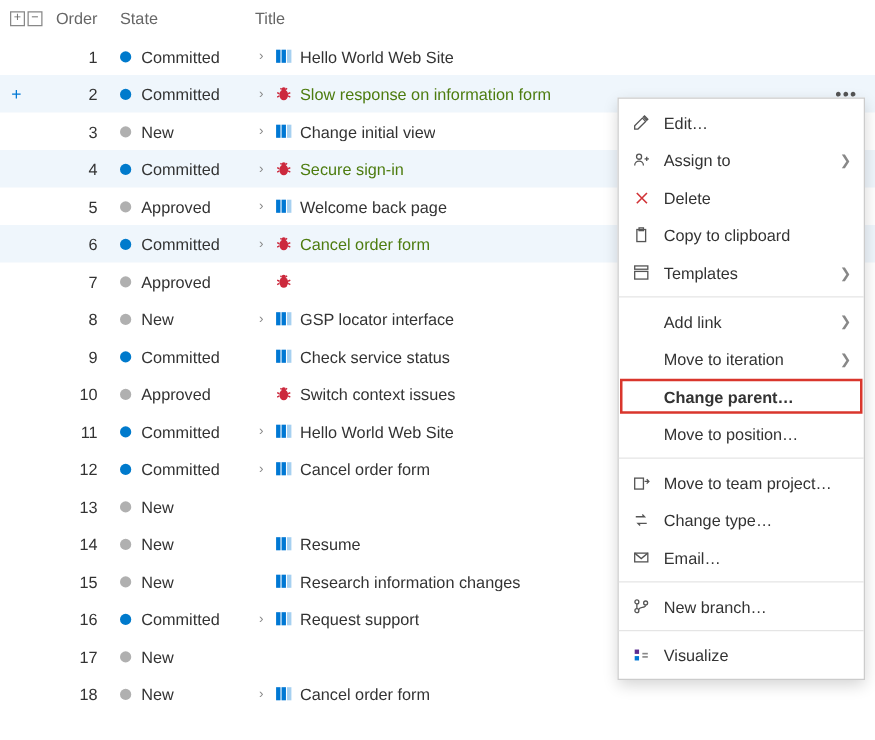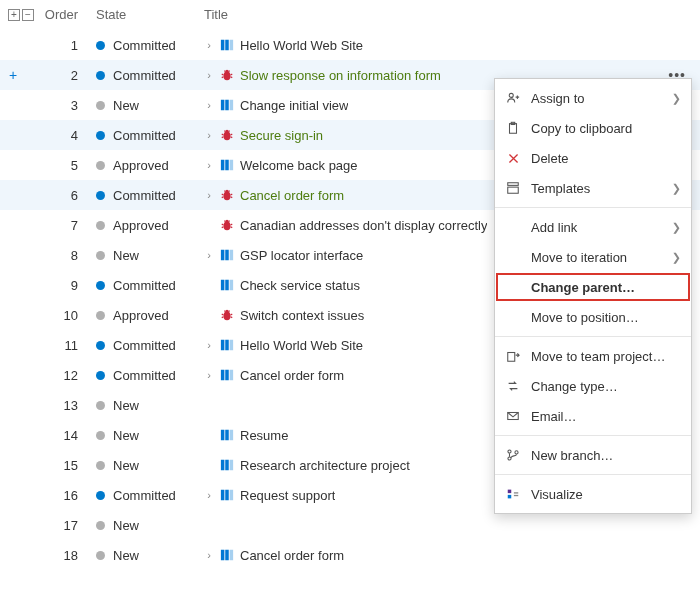--- a/index.html
+++ b/index.html
@@ -310,21 +310,20 @@
         </div>
         <div class="col-title">
           <span class="chevron"></span>
           <span class="wi-icon">
             <svg width="14" height="14" viewBox="0 0 16 16">
               <ellipse cx="8" cy="9" rx="4" ry="5" fill="#cc293d"></ellipse>
               <circle cx="8" cy="4" r="2" fill="#cc293d"></circle>
               <path d="M2 7l2 1M2 11l2-1M14 7l-2 1M14 11l-2-1M5 3l1 1M11 3l-1 1" stroke="#cc293d" stroke-width="1.3"></path>
             </svg>
           </span>
-          <span class="title-text">Canadian addresses don't display correctly</span>
           <span style="flex: 1 1 0%;"></span>
           <span class="ellipsis">•••</span>
         </div>
       </div>
       <div class="row">
         <div class="col-expand"></div>
         <div class="col-order">8</div>
         <div class="col-state">
           <span class="state-dot dot-gray"></span>
           <span>New</span>
@@ -465,21 +464,21 @@
         </div>
         <div class="col-title">
           <span class="chevron"></span>
           <span class="wi-icon">
             <svg width="14" height="14" viewBox="0 0 16 16">
               <rect x="1" y="2" width="4" height="12" fill="#0078d4"></rect>
               <rect x="6" y="2" width="4" height="12" fill="#0078d4"></rect>
               <rect x="11" y="2" width="4" height="12" fill="#0078d4" opacity="0.35"></rect>
             </svg>
           </span>
-          <span class="title-text">Research architecture project</span>
+          <span class="title-text">Research information changes</span>
           <span style="flex: 1 1 0%;"></span>
           <span class="ellipsis">•••</span>
         </div>
       </div>
       <div class="row">
         <div class="col-expand"></div>
         <div class="col-order">16</div>
         <div class="col-state">
           <span class="state-dot dot-blue"></span>
           <span>Committed</span>
@@ -527,44 +526,52 @@
           <span class="ellipsis">•••</span>
         </div>
       </div>
     </div>
 </div>
 
 <div class="menu">
   <div class="menu-item">
     <span class="mi-icon">
         <svg width="14" height="14" viewBox="0 0 16 16">
+          <path d="M2 11l7-7 3 3-7 7H2v-3z M10 3l1-1 3 3-1 1-3-3z" fill="none" stroke="#555" stroke-width="1.2"></path>
+        </svg>
+      </span>
+    <span class="mi-label">Edit…</span>
+  </div>
+  <div class="menu-item">
+    <span class="mi-icon">
+        <svg width="14" height="14" viewBox="0 0 16 16">
           <circle cx="6" cy="5" r="2.3" fill="none" stroke="#555" stroke-width="1.2"></circle>
           <path d="M2 13c0-2.5 2-4 4-4s4 1.5 4 4" fill="none" stroke="#555" stroke-width="1.2"></path>
           <path d="M11 7h4M13 5v4" stroke="#555" stroke-width="1.2"></path>
         </svg>
       </span>
     <span class="mi-label">Assign to</span>
     <span class="mi-sub">❯</span>
   </div>
   <div class="menu-item">
-    <span class="mi-icon">
-        <svg width="14" height="14" viewBox="0 0 16 16">
-          <rect x="4" y="3" width="8" height="11" fill="none" stroke="#555" stroke-width="1.2"></rect>
-          <rect x="6" y="1.5" width="4" height="2.5" fill="none" stroke="#555" stroke-width="1.2"></rect>
-        </svg>
-      </span>
-    <span class="mi-label">Copy to clipboard</span>
-  </div>
-  <div class="menu-item">
     <span class="mi-icon red">
         <svg width="13" height="13" viewBox="0 0 16 16">
           <path d="M3 3l10 10M13 3L3 13" stroke="#d13438" stroke-width="1.6"></path>
         </svg>
       </span>
     <span class="mi-label">Delete</span>
+  </div>
+  <div class="menu-item">
+    <span class="mi-icon">
+        <svg width="14" height="14" viewBox="0 0 16 16">
+          <rect x="4" y="3" width="8" height="11" fill="none" stroke="#555" stroke-width="1.2"></rect>
+          <rect x="6" y="1.5" width="4" height="2.5" fill="none" stroke="#555" stroke-width="1.2"></rect>
+        </svg>
+      </span>
+    <span class="mi-label">Copy to clipboard</span>
   </div>
   <div class="menu-item">
     <span class="mi-icon">
         <svg width="14" height="14" viewBox="0 0 16 16">
           <rect x="2" y="2" width="12" height="3" fill="none" stroke="#555" stroke-width="1.2"></rect>
           <rect x="2" y="7" width="12" height="7" fill="none" stroke="#555" stroke-width="1.2"></rect>
         </svg>
       </span>
     <span class="mi-label">Templates</span>
     <span class="mi-sub">❯</span>

